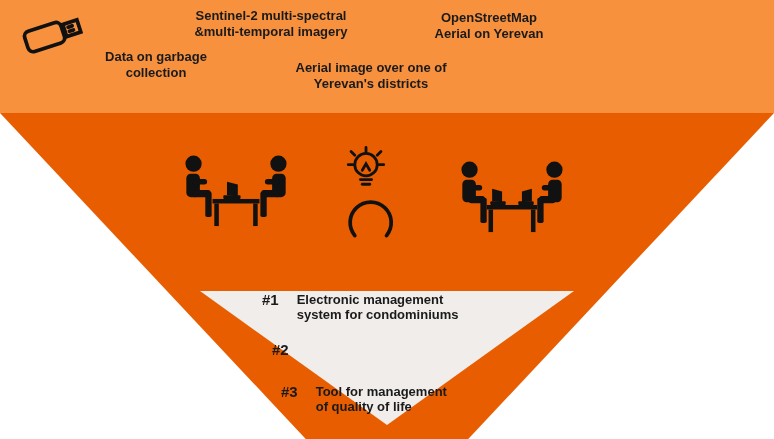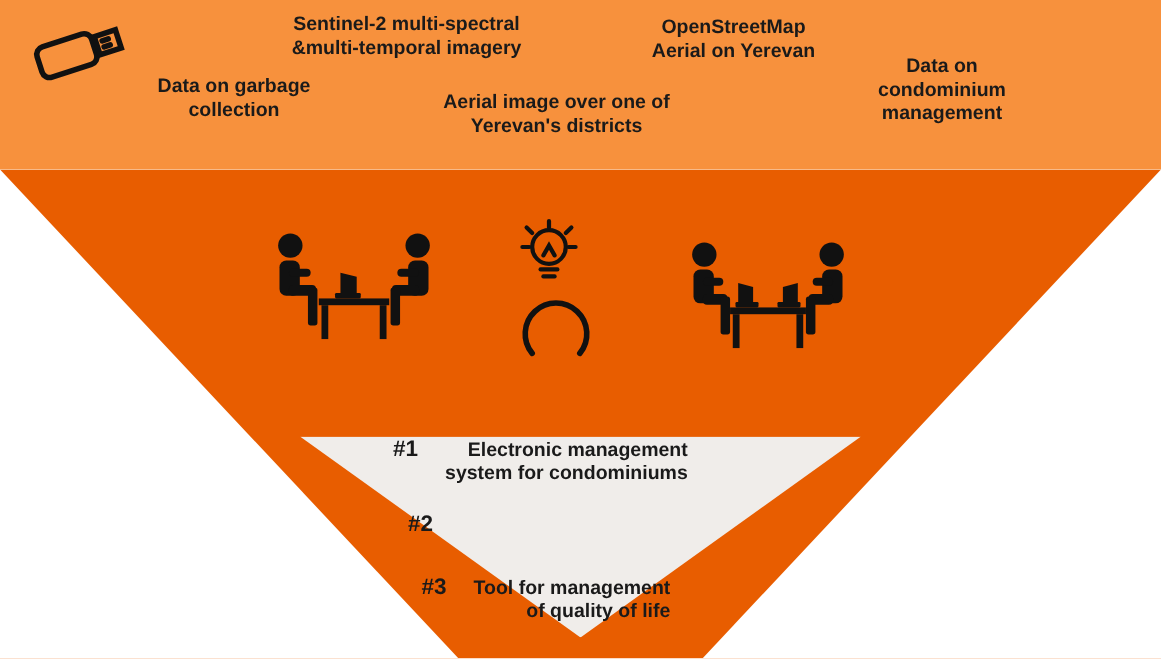--- a/index.html
+++ b/index.html
@@ -11,21 +11,21 @@
   .funnel{position:absolute;left:0;top:113px;width:774px;height:326px;background:var(--funnel,#E85D00);
     clip-path:polygon(0 0,100% 0,60.5% 100%,39.5% 100%);}
   .tray{position:absolute;left:200px;top:291px;width:374px;height:134px;background:var(--tray,#F0EDEA);
     clip-path:polygon(0 0,100% 0,50% 100%);}
   .label{position:absolute;z-index:3;font-weight:700;font-size:13px;line-height:15.5px;
     text-align:center;white-space:pre-line;transform:translateX(-50%);}
   .icon{position:absolute;z-index:3;display:block;}
   .icon svg{display:block;width:100%;height:auto;}
   .out-row{position:absolute;z-index:3;display:flex;gap:18px;align-items:flex-start;}
   .out-num{font-weight:700;font-size:15px;line-height:15px;}
-  .out-label{font-weight:700;font-size:13px;line-height:15px;white-space:pre-line;text-align:right;}
+  .out-label{font-weight:700;font-size:13px;line-height:15px;white-space:pre-line;text-align:left;}
 </style>
 </head>
 <body>
 
 <div class="stage">
 
   <div class="band-top"></div>
   <div class="funnel"></div>
   <div class="tray"></div>
 
@@ -41,23 +41,20 @@
   </span>
 
   <div class="label" style="left:271px;top:8px">Sentinel-2 multi-spectral
 &amp;multi-temporal imagery</div>
   <div class="label" style="left:489px;top:10px">OpenStreetMap
 Aerial on Yerevan</div>
   <div class="label" style="left:156px;top:49px">Data on garbage
 collection</div>
   <div class="label" style="left:371px;top:60px">Aerial image over one of
 Yerevan's districts</div>
-  <div class="label" style="left:628px;top:36px">Data on
-condominium
-management</div>
 
   <span class="icon" style="left:180px;top:152px;width:112px">
     <svg viewBox="0 0 124 88" fill="#111">
       <circle cx="15" cy="13" r="9"></circle>
       <rect x="7" y="24" width="15" height="26" rx="5"></rect>
       <rect x="14" y="30" width="16" height="6" rx="3"></rect>
       <rect x="14" y="42" width="20" height="8" rx="3"></rect>
       <rect x="28" y="44" width="7" height="28" rx="2"></rect>
       <rect x="36" y="52" width="52" height="5"></rect>
       <rect x="38" y="57" width="5" height="25"></rect>

